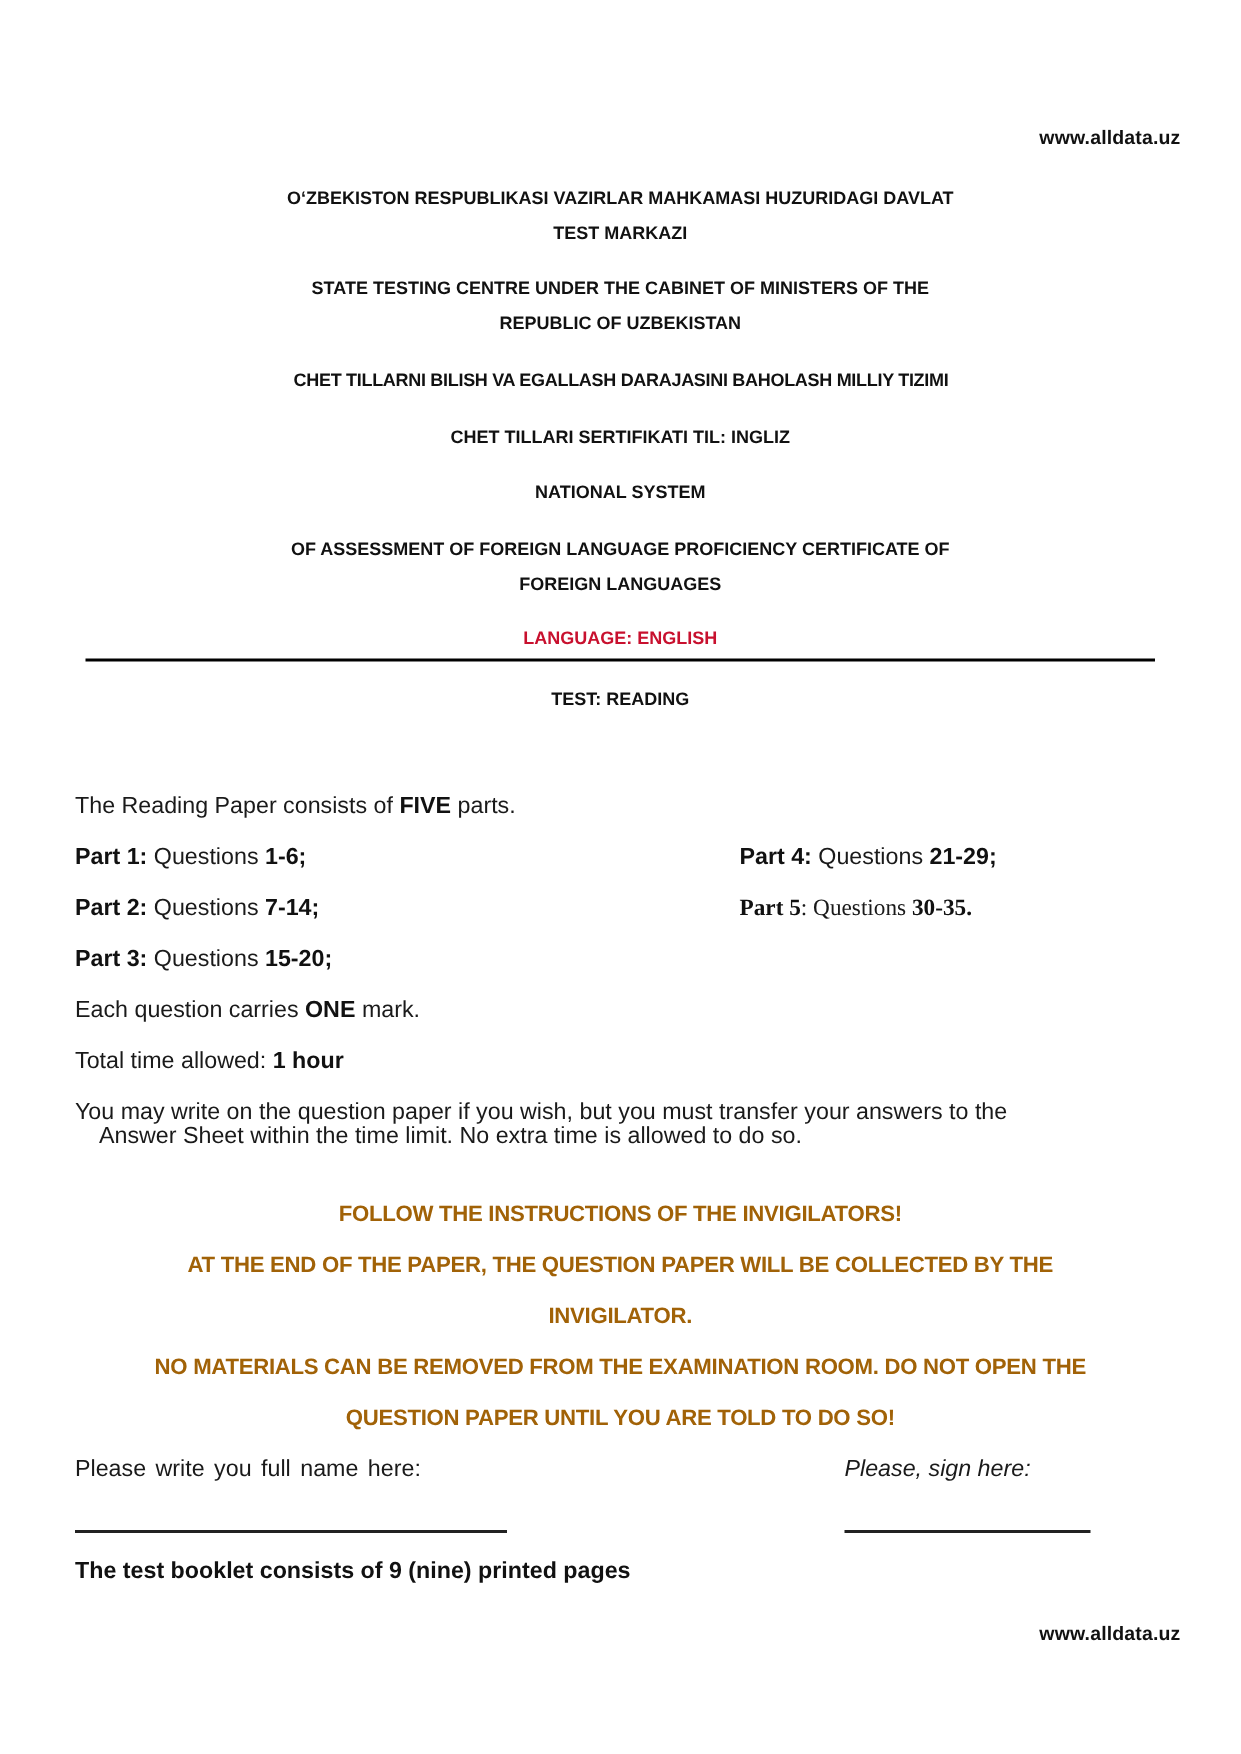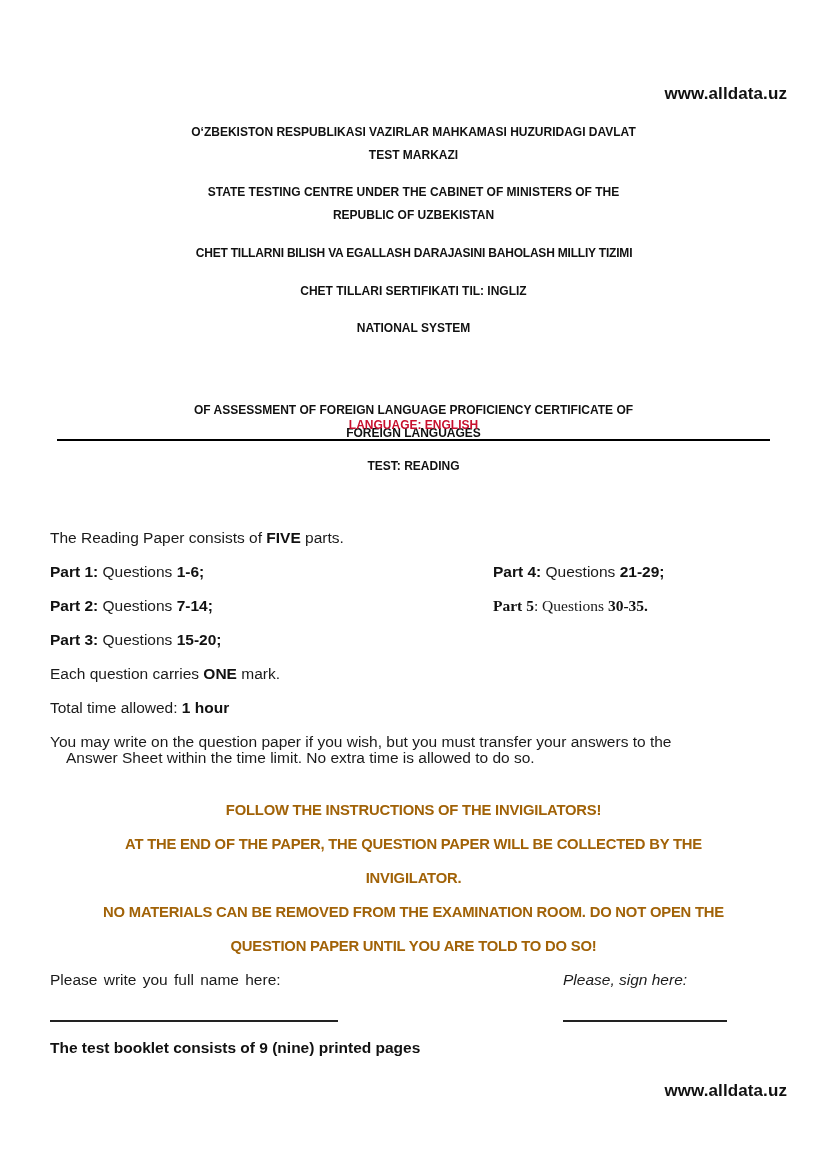--- a/index.html
+++ b/index.html
@@ -11,21 +11,21 @@
       width: 827px;
       height: 1169px;
       position: relative;
       font-family: "Liberation Sans", sans-serif;
       color: #111111;
       overflow: hidden;
     }
     .abs { position: absolute; }
     .site-link {
       right: 40px;
-      font-size: 17px;
+      font-size: 13px;
       font-weight: bold;
       color: #111;
       letter-spacing: 0.1px;
     }
     .heading {
       left: 50px;
       width: 727px;
       text-align: center;
       font-size: 12px;
       font-weight: bold;
@@ -76,21 +76,21 @@
   <div>STATE TESTING CENTRE UNDER THE CABINET OF MINISTERS OF THE</div>
   <div>REPUBLIC OF UZBEKISTAN</div>
 </div>
 
 <div class="abs heading" style="top:242px; left:44px; width:740px; letter-spacing:-0.2px;">CHET TILLARNI BILISH VA EGALLASH DARAJASINI BAHOLASH MILLIY TIZIMI</div>
 
 <div class="abs heading" style="top:280px;">CHET TILLARI SERTIFIKATI TIL: INGLIZ</div>
 
 <div class="abs heading" style="top:317px;">NATIONAL SYSTEM</div>
 
-<div class="abs heading" style="top:355px;margin-top:44px;">
+<div class="abs heading" style="top:355px;">
   <div>OF ASSESSMENT OF FOREIGN LANGUAGE PROFICIENCY CERTIFICATE OF</div>
   <div>FOREIGN LANGUAGES</div>
 </div>
 
 <div class="abs heading red" style="top:414px;">LANGUAGE: ENGLISH</div>
 
 <div class="abs rule" style="top:439px;"></div>
 
 <div class="abs heading" style="top:455px;">TEST: READING</div>
 

